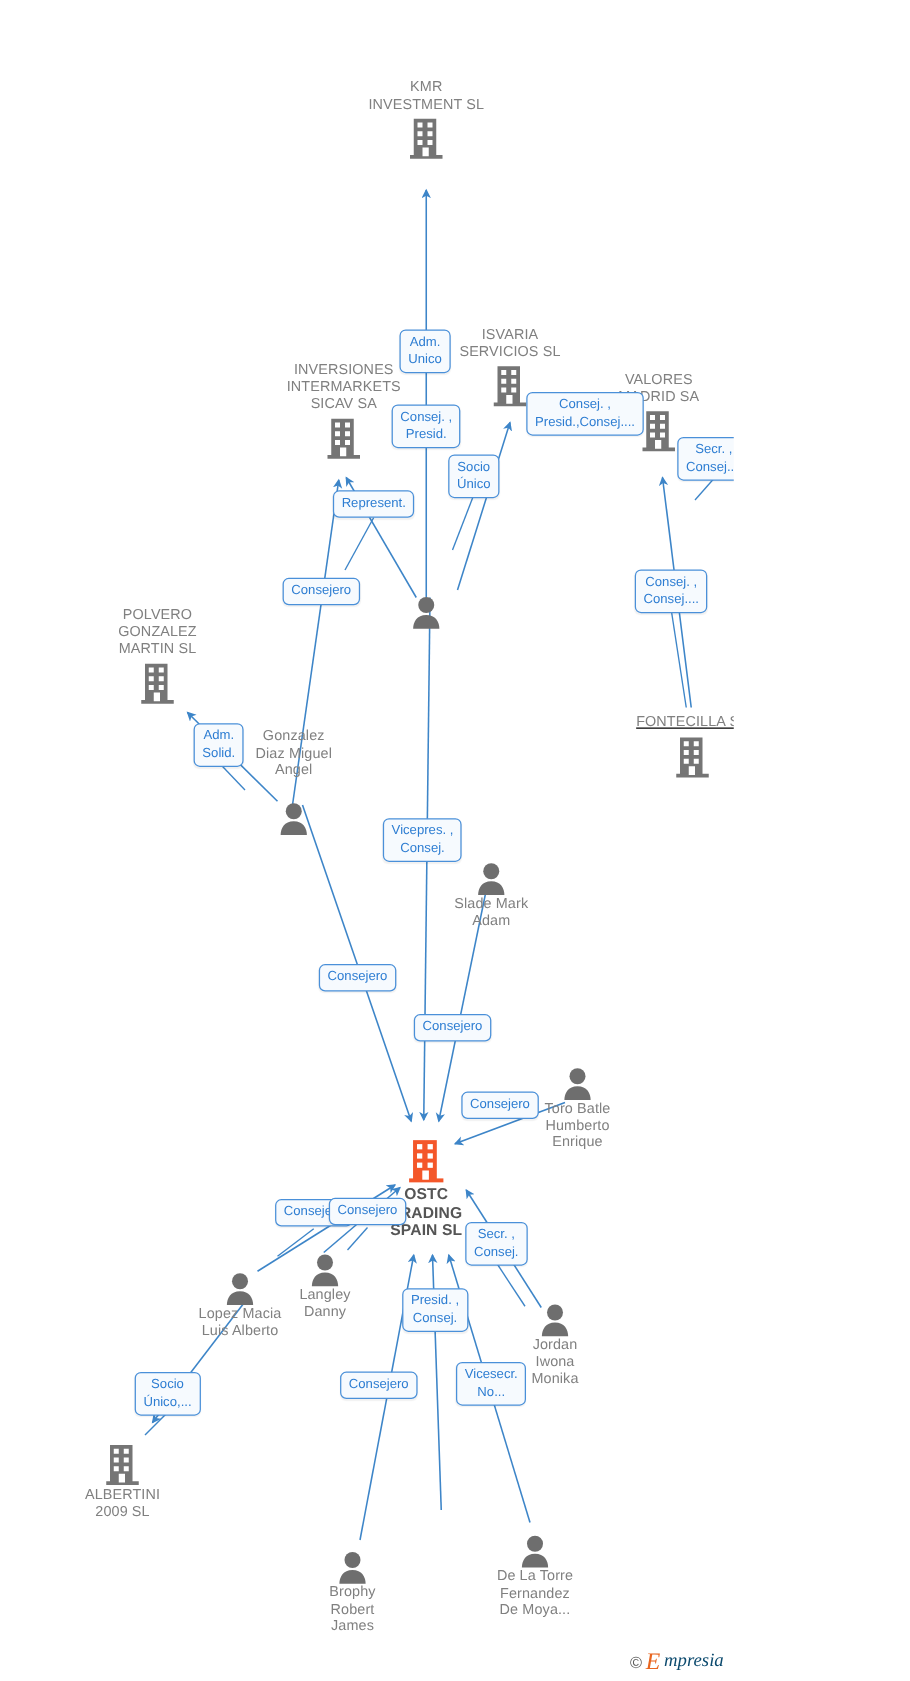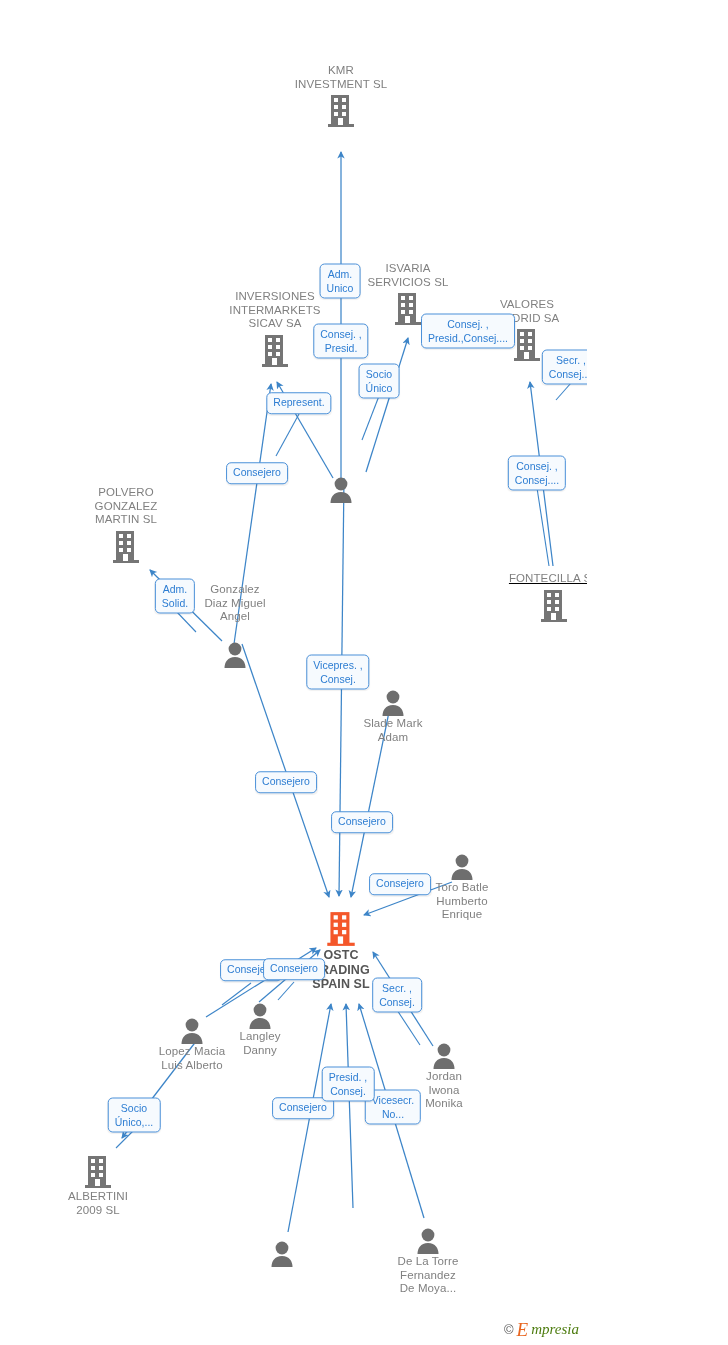--- a/index.html
+++ b/index.html
@@ -23,21 +23,21 @@
     position:absolute;transform:translate(-50%,-50%);
     background:#f6fafe;border:1.4px solid #4a90d9;border-radius:5px;
     color:#2d7dd2;font-size:10.5px;line-height:13.5px;text-align:center;
     padding:3px 6px;white-space:pre-line;box-sizing:border-box;
     box-shadow:0 1px 1px rgba(0,0,0,.06);
   }
 
   .wm{position:absolute;right:8px;bottom:6px;display:flex;align-items:center;gap:3px;}
   .wm .c{color:#5b5b5b;font-size:13px;}
   .wm .e{color:#e8651f;font-size:19px;font-family:"Liberation Serif","DejaVu Serif",serif;font-style:italic;line-height:1;}
-  .wm .rest{color:#4d7c0f;font-size:15px;font-family:"Liberation Serif","DejaVu Serif",serif;font-style:italic;line-height:1;}
+  .wm .rest{color:#0c4a6e;font-size:15px;font-family:"Liberation Serif","DejaVu Serif",serif;font-style:italic;line-height:1;}
 </style>
 </head>
 <body>
 
 <div id="canvas">
 
   <svg class="edges" viewBox="0 0 728 1345">
     <defs>
       <marker id="ah" markerWidth="7" markerHeight="7" refX="5.2" refY="3" orient="auto">
         <path d="M0,0 L6,3 L0,6 L1.6,3 Z" fill="#3d85c8"></path>
@@ -315,20 +315,23 @@
     <span class="caption">Jordan
 Iwona
 Monika</span>
   </div>
 
   <div class="node person" style="left:282px;top:1240px;">
     <svg class="icon" width="26" height="28" viewBox="0 0 26 28">
       <circle cx="13" cy="8" r="6.4" fill="#6e6e6e"></circle>
       <path d="M13 16 C5.5 16 2.5 21.5 2.5 27 L23.5 27 C23.5 21.5 20.5 16 13 16 Z" fill="#6e6e6e"></path>
     </svg>
+    <span class="caption">Brophy
+Robert
+James</span>
   </div>
 
 
   <div class="node person" style="left:428px;top:1227px;">
     <svg class="icon" width="26" height="28" viewBox="0 0 26 28">
       <circle cx="13" cy="8" r="6.4" fill="#6e6e6e"></circle>
       <path d="M13 16 C5.5 16 2.5 21.5 2.5 27 L23.5 27 C23.5 21.5 20.5 16 13 16 Z" fill="#6e6e6e"></path>
     </svg>
     <span class="caption">De La Torre
 Fernandez
@@ -358,21 +361,21 @@
   <div class="role" style="left:400px;top:884px;">Consejero</div>
   <div class="role" style="left:251px;top:970px;">Consejero</div>
   <div class="role" style="left:294px;top:969px;">Consejero</div>
   <div class="role" style="left:397px;top:995px;">Secr. ,
 Consej.</div>
   <div class="role" style="left:134px;top:1115px;">Socio
 Único,...</div>
   <div class="role" style="left:303px;top:1108px;">Consejero</div>
   <div class="role" style="left:393px;top:1107px;">Vicesecr.
 No...</div>
-  <div class="role" style="left:348px;top:1084px;">Presid. ,
+  <div class="role" style="left:348px;top:1048px;">Presid. ,
 Consej.</div>
 
   <div class="wm">
     <span class="c">©</span>
     <span class="e">E</span>
     <span class="rest">mpresia</span>
   </div>
 
 </div>
 

